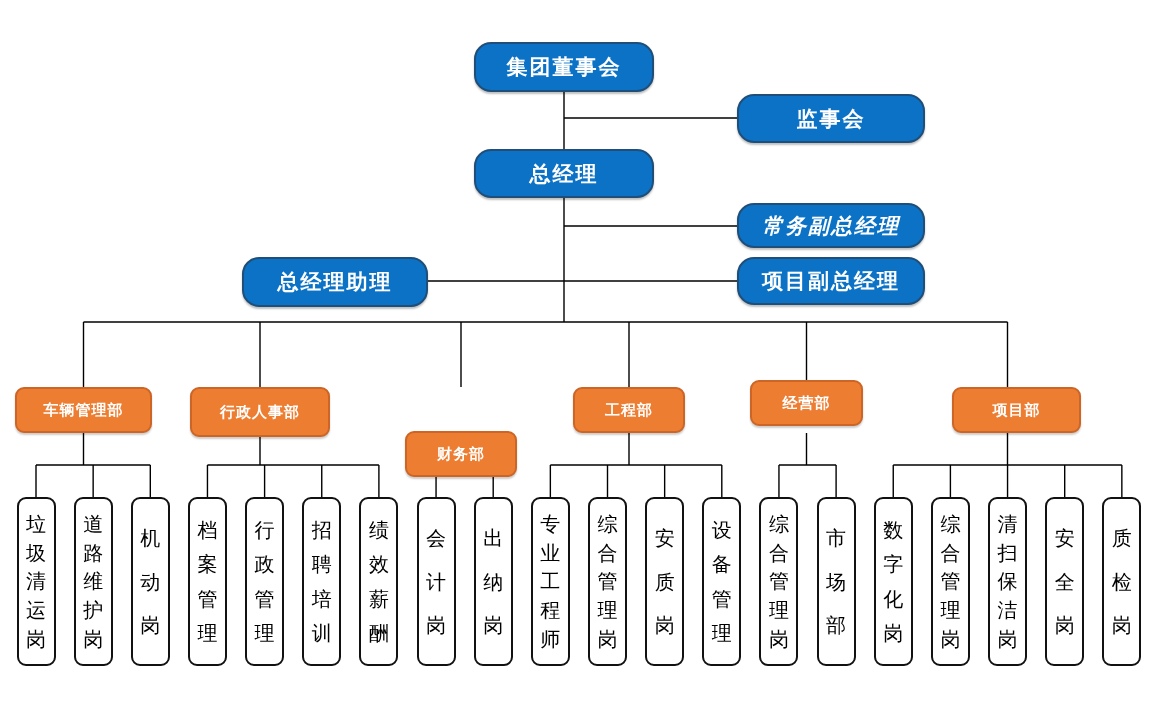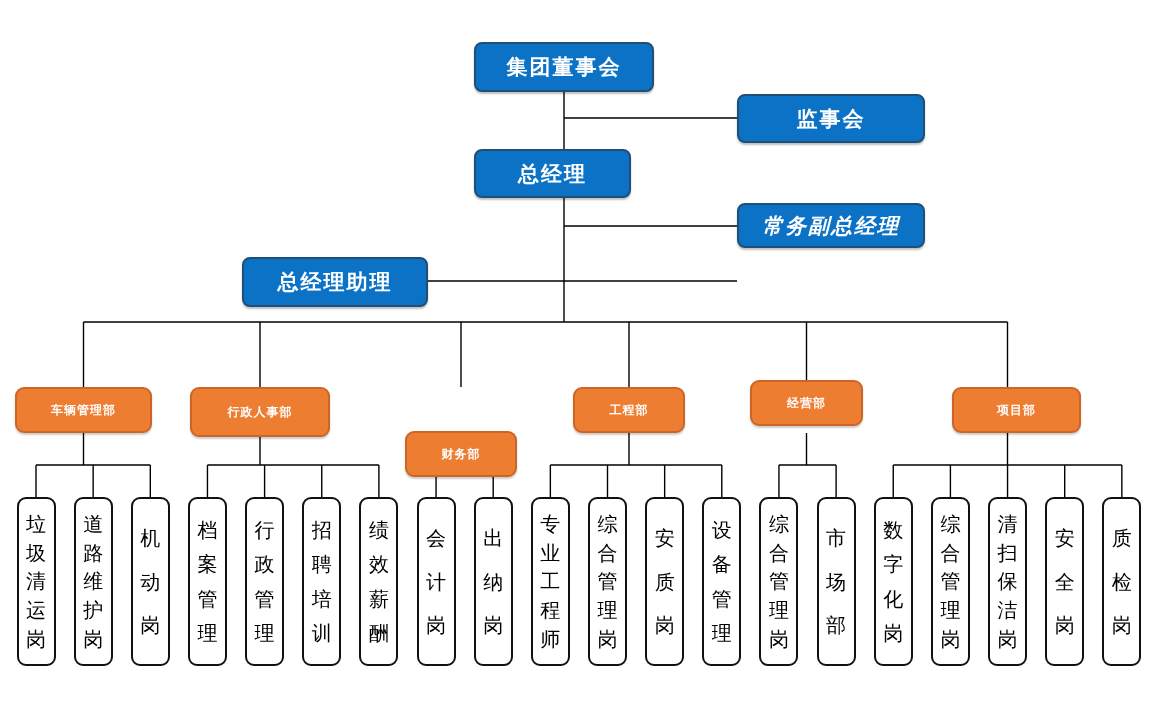--- a/index.html
+++ b/index.html
@@ -14,31 +14,31 @@
   .node{
     position:absolute;
     box-sizing:border-box;
     display:flex;align-items:center;justify-content:center;
     text-align:center;
     white-space:nowrap;
   }
   .blue{
     background:var(--box-blue,#0b72c6);
     border:2.5px solid var(--box-blue-border,#1f4e79);
-    border-radius:8px;
+    border-radius:17px;
     color:var(--text-on-fill,#fff);
     font-size:21px;font-weight:700;letter-spacing:2px;
     box-shadow:0 2px 2px rgba(0,0,0,0.25);
   }
   .orange{
     background:var(--box-orange,#ed7d31);
     border:2.5px solid var(--box-orange-border,#cc6525);
     border-radius:9px;
     color:var(--text-on-fill,#fff);
-    font-size:12px;font-weight:700;letter-spacing:1px;
+    font-size:15px;font-weight:700;letter-spacing:1px;
     box-shadow:0 2px 2px rgba(0,0,0,0.2);
   }
   .leaf{
     background:var(--leaf-fill,#fff);
     border:2.5px solid var(--leaf-border,#111);
     border-radius:9px;
     color:var(--leaf-text,#000);
     font-size:20px;font-weight:400;
     flex-direction:column;
     justify-content:space-evenly;
@@ -93,22 +93,23 @@
       <line x1="893.25" y1="465" x2="1121.85" y2="465" stroke="#000000" stroke-width="1.4"></line>
       <line x1="893.25" y1="465" x2="893.25" y2="497" stroke="#000000" stroke-width="1.4"></line>
       <line x1="950.4" y1="465" x2="950.4" y2="497" stroke="#000000" stroke-width="1.4"></line>
       <line x1="1007.55" y1="465" x2="1007.55" y2="497" stroke="#000000" stroke-width="1.4"></line>
       <line x1="1064.7" y1="465" x2="1064.7" y2="497" stroke="#000000" stroke-width="1.4"></line>
       <line x1="1121.85" y1="465" x2="1121.85" y2="497" stroke="#000000" stroke-width="1.4"></line>
     </svg>
 
   <div class="node blue" id="n-board" style="left: 474px; top: 42px; width: 180px; height: 50px;">集团董事会</div>
   <div class="node blue" id="n-supervisory" style="left: 737px; top: 94px; width: 188px; height: 49px;">监事会</div>
-  <div class="node blue" id="n-gm" style="left: 474px; top: 149px; width: 157px; height: 49px;">总经理</div>
+  <div class="node blue" id="n-gm" style="left: 474px; top: 149px; width: 180px; height: 49px;">总经理</div>
   <div class="node blue" id="n-exec" style="left: 737px; top: 203px; width: 188px; height: 45px; font-style: italic;">常务副总经理</div>
+  <div class="node blue" id="n-proj" style="left: 737px; top: 257px; width: 188px; height: 48px;">项目副总经理</div>
   <div class="node blue" id="n-assist" style="left: 242px; top: 257px; width: 186px; height: 50px;">总经理助理</div>
 
   <div id="generated">
       <div class="node orange" style="left: 15px; top: 387px; width: 137px; height: 46px;">车辆管理部</div>
       <div class="node leaf" style="left: 16.5px; top: 497px; width: 39px; height: 169px;">
         <span>垃</span>
         <span>圾</span>
         <span>清</span>
         <span>运</span>
         <span>岗</span>

